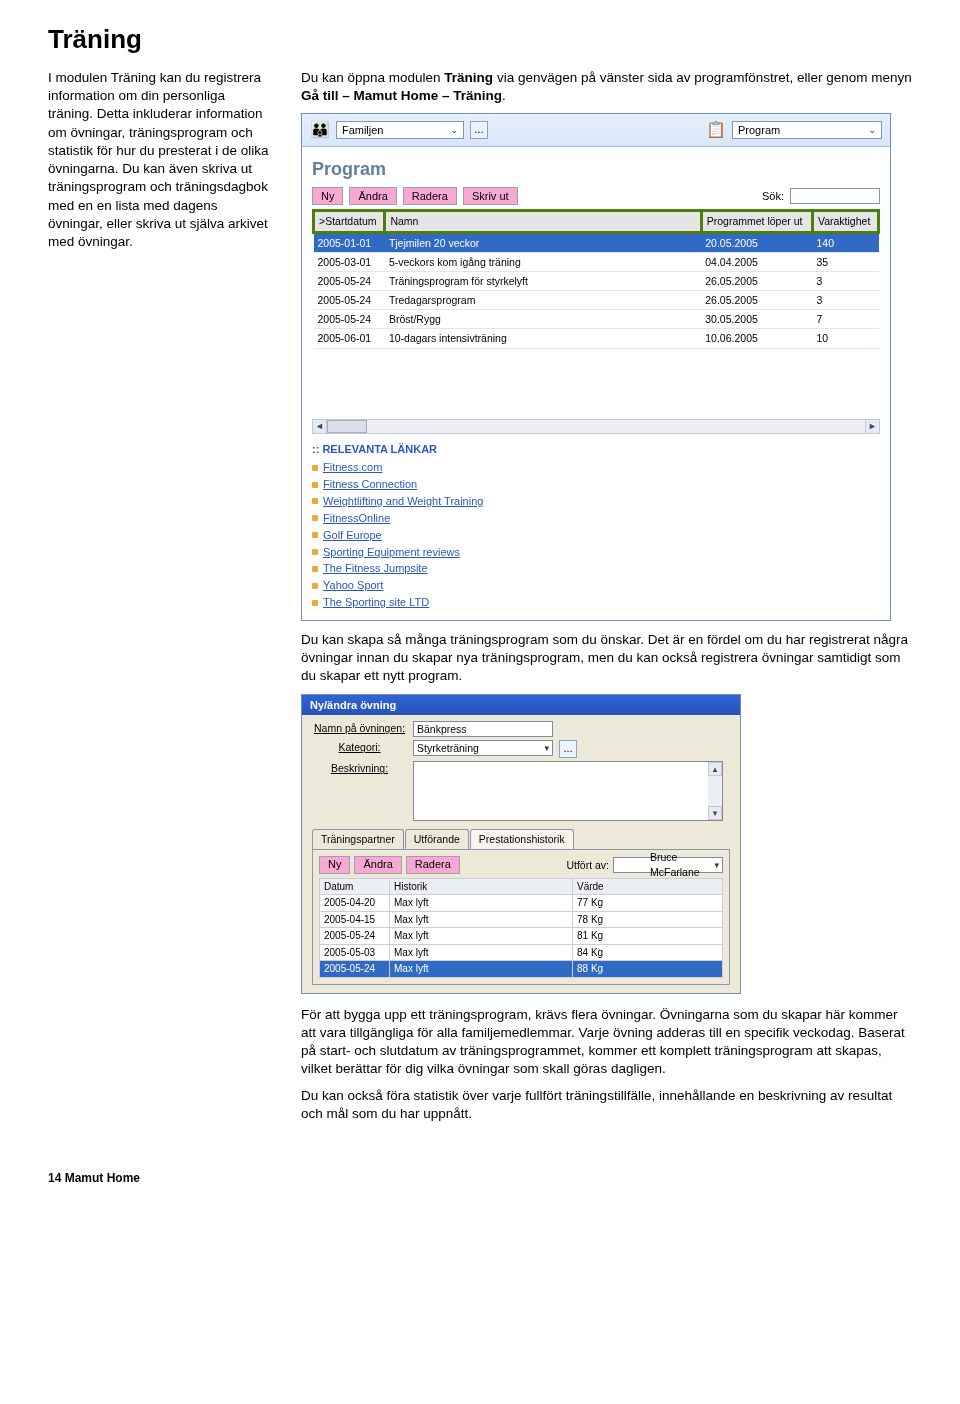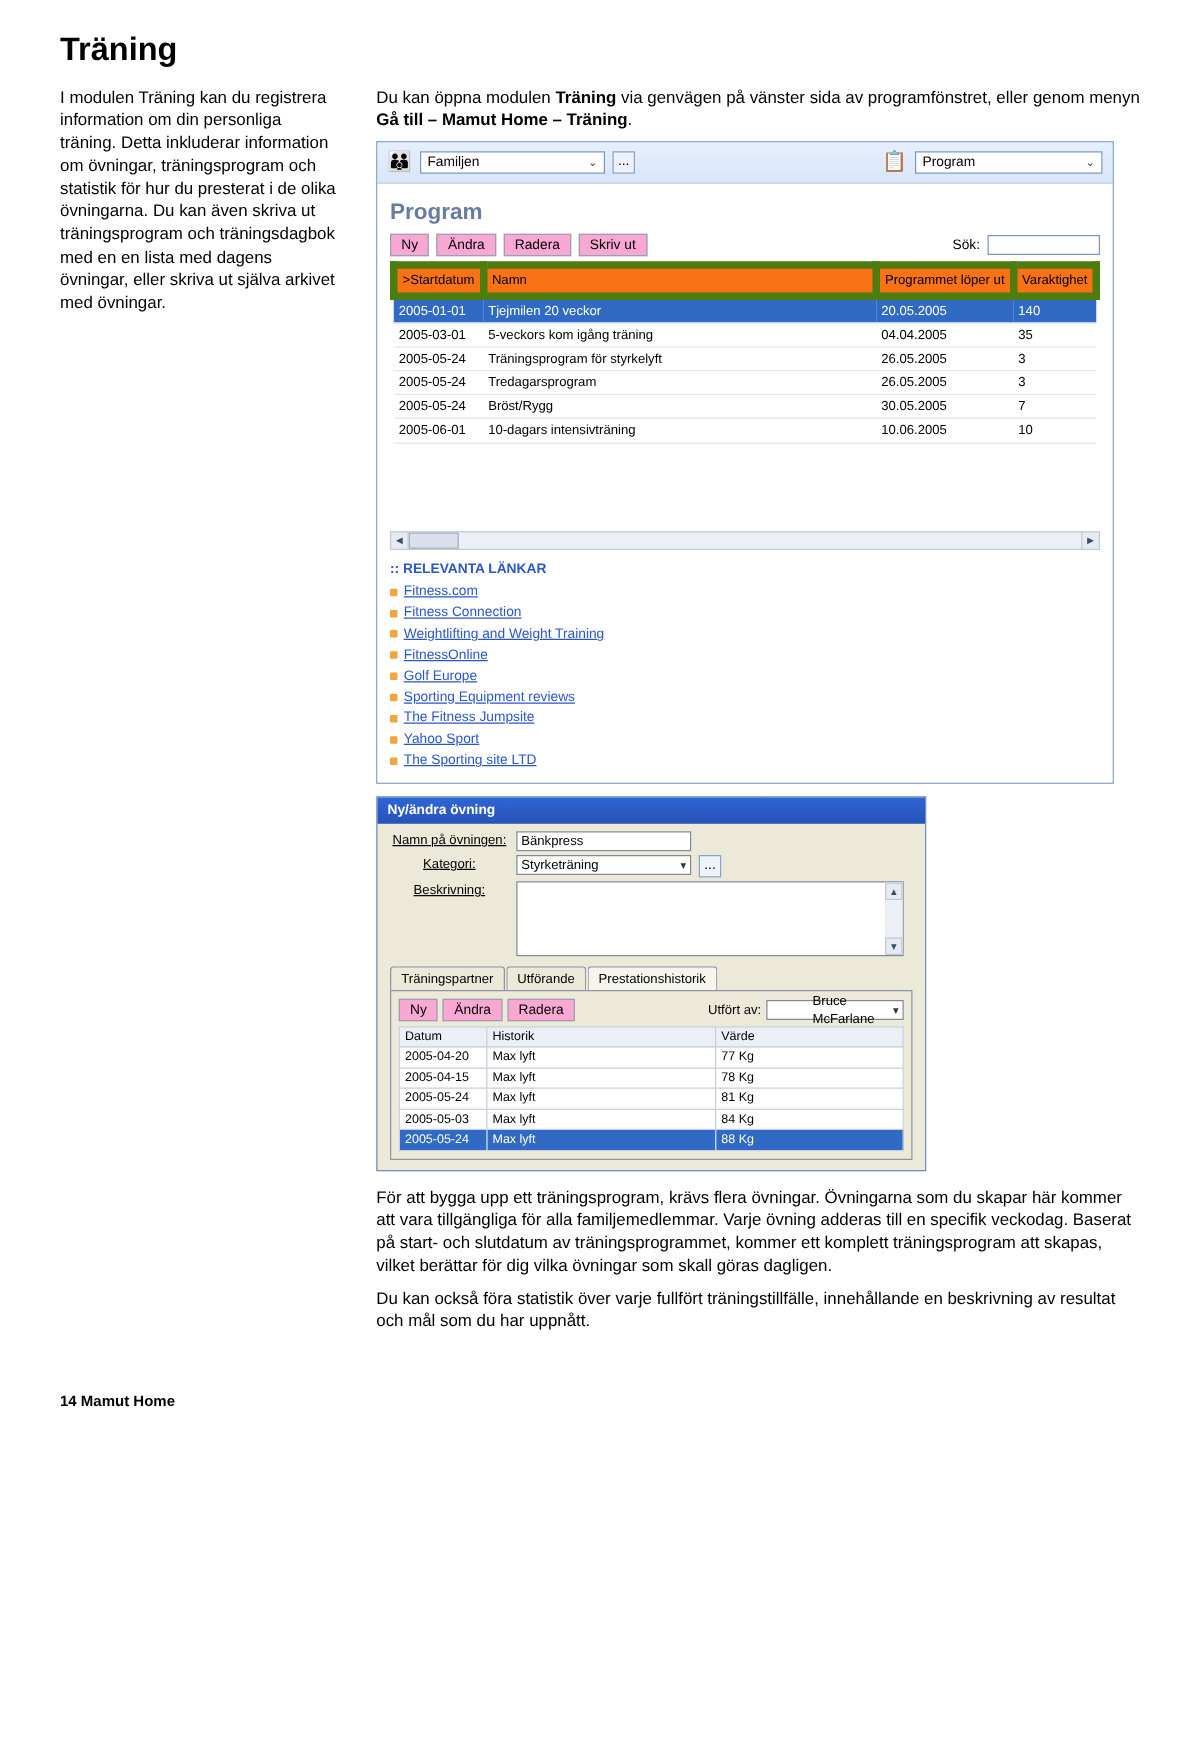--- a/index.html
+++ b/index.html
@@ -121,22 +121,22 @@
     border-collapse: collapse;
     font-size: 10.5px;
   }
   table.grid th, table.grid td {
     padding: 2px 4px;
     text-align: left;
     border-bottom: 1px solid #e0e6ef;
     white-space: nowrap;
   }
   table.grid th {
-    background: #f97316;
-    border: 6px solid #4d7c0f;
+    background: #e5e5e5;
+    border: 3px solid #4d7c0f;
     font-weight: normal;
   }
   table.grid th.sorted {
     font-weight: normal;
   }
   tr.sel td {
     background: #316ac5;
     color: #fff;
   }
   .scrollbar-row {
@@ -282,21 +282,21 @@
   </div>
 
   <div class="right-col">
     <p>
       <span>Du kan öppna modulen </span><b>Träning</b><span> via genvägen på vänster sida av programfönstret, eller genom menyn </span><b>Gå till – Mamut Home – Träning</b><span>.</span>
     </p>
 
     <div class="appwin">
       <div class="toolbar1">
         <span class="people-icon"></span>
-        <span class="ddown" style="width:148px;">
+        <span class="ddown" style="width:128px;">
           <span>Familjen</span>
             <span class="chev">⌄</span>
         </span>
         <span class="minibtn">...</span>
         <span style="flex:1"></span>
         <span class="calendar-icon"></span>
         <span class="ddown" style="width:150px;">
           <span>Program</span>
             <span class="chev">⌄</span>
         </span>
@@ -400,20 +400,21 @@
               <span>Yahoo Sport</span>
             </span>
           <span class="link-item">
               <span class="bullet"></span>
               <span>The Sporting site LTD</span>
             </span>
         </div>
       </div>
     </div>
 
+    <p class="below-para">Du kan skapa så många träningsprogram som du önskar. Det är en fördel om du har registrerat några övningar innan du skapar nya träningsprogram, men du kan också registrera övningar samtidigt som du skapar ett nytt program.</p>
 
     <div class="dlg">
       <div class="dlg-title">Ny/ändra övning</div>
       <div class="dlg-body">
         <div class="form-row">
           <span class="lbl">Namn på övningen:</span>
           <span class="txt" style="width:140px;">Bänkpress</span>
         </div>
         <div class="form-row">
           <span class="lbl">Kategori:</span>

